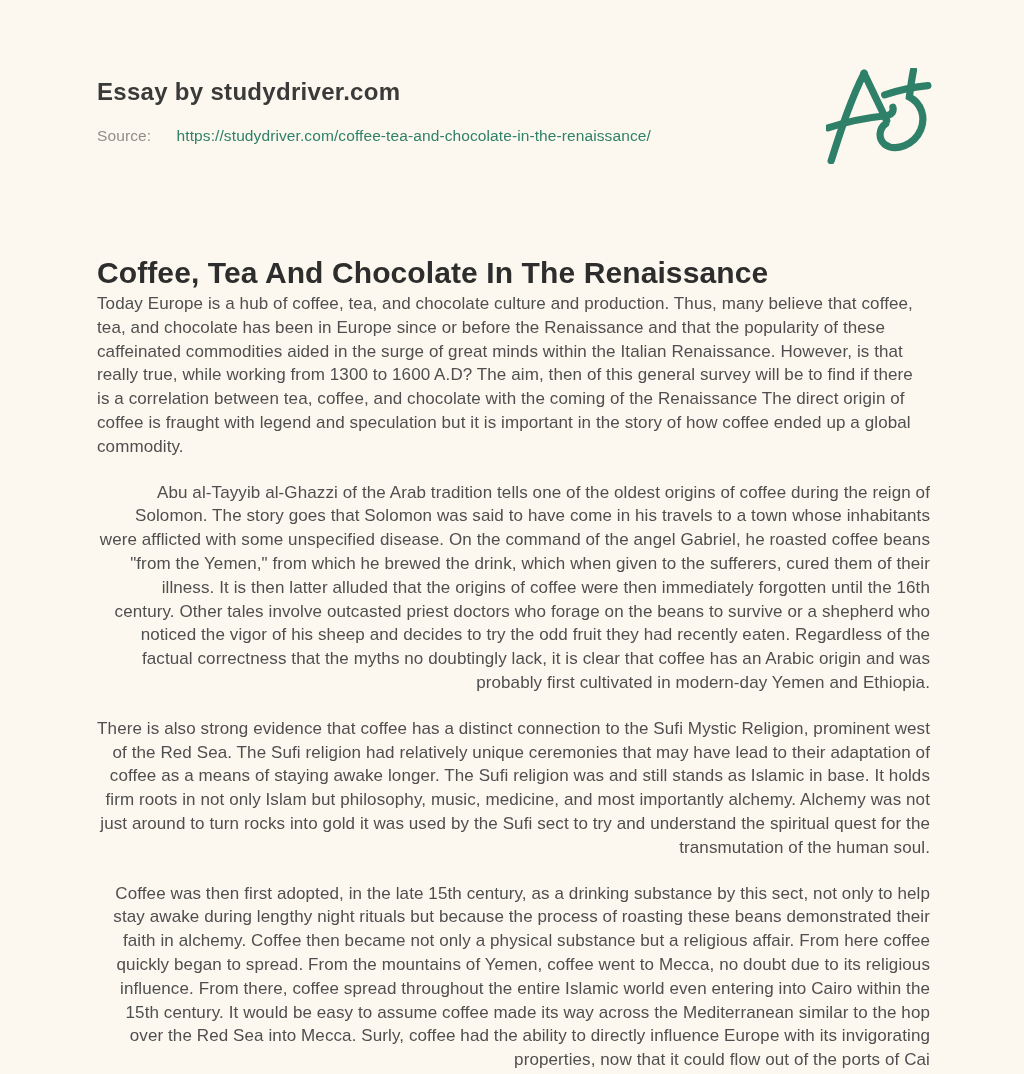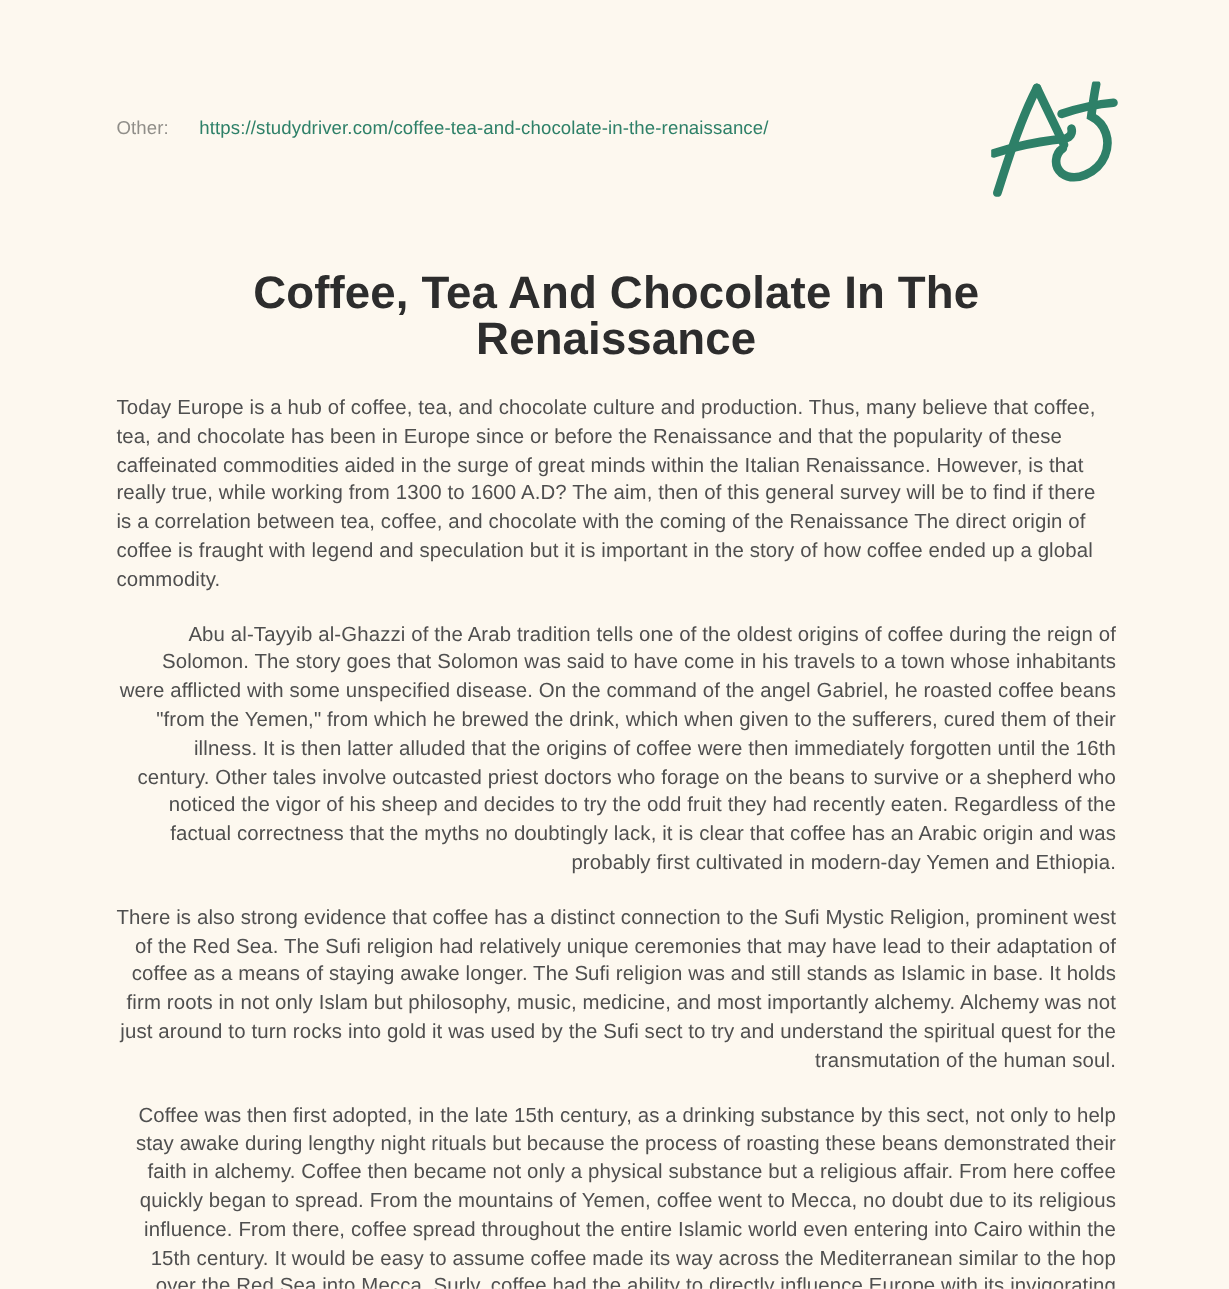--- a/index.html
+++ b/index.html
@@ -48,50 +48,49 @@
     position: absolute;
     top: 68px;
     right: 92px;
     width: 106px;
     height: 96px;
     color: var(--accent-green, #2E8068);
   }
 
   .essay-title {
     margin-top: 108px;
-    font-size: 38px;
+    font-size: 30px;
     line-height: 38px;
     font-weight: 700;
     color: var(--ink-title, #2D2D2D);
     letter-spacing: 0.1px;
-    text-align: center;
   }
 
   .essay-body p {
-    margin-top: 26px;
     font-size: 17px;
     line-height: 23.8px;
     color: var(--ink-body, #4F4F4F);
     letter-spacing: 0.1px;
     max-width: 833px;
   }
 
   .essay-body p + p {
     margin-top: 22px;
     text-align: right;
   }
 </style>
 </head>
 <body>
 
 <div class="content">
 
+  <div class="brand">Essay by studydriver.com</div>
 
   <div class="source-line">
-    <span>Other:</span>
+    <span>Source:</span>
     <a class="source-link">https://studydriver.com/coffee-tea-and-chocolate-in-the-renaissance/</a>
   </div>
 
   <svg class="logo" viewBox="0 0 103 93" fill="none" xmlns="http://www.w3.org/2000/svg">
 
     <path d="M 5 90 C 14 62, 24 30, 37 5" stroke="currentColor" stroke-width="7" stroke-linecap="round" fill="none"></path>
     <path d="M 37 5 C 44 20, 52 36, 59 51" stroke="currentColor" stroke-width="7" stroke-linecap="round" fill="none"></path>
     <path d="M 2 58 C 20 52, 40 48, 60 46 C 64 45, 66 42, 65 38" stroke="currentColor" stroke-width="7" stroke-linecap="round" fill="none"></path>
 
     <path d="M 57 26 C 72 21, 86 18, 99 17" stroke="currentColor" stroke-width="7" stroke-linecap="round" fill="none"></path>

